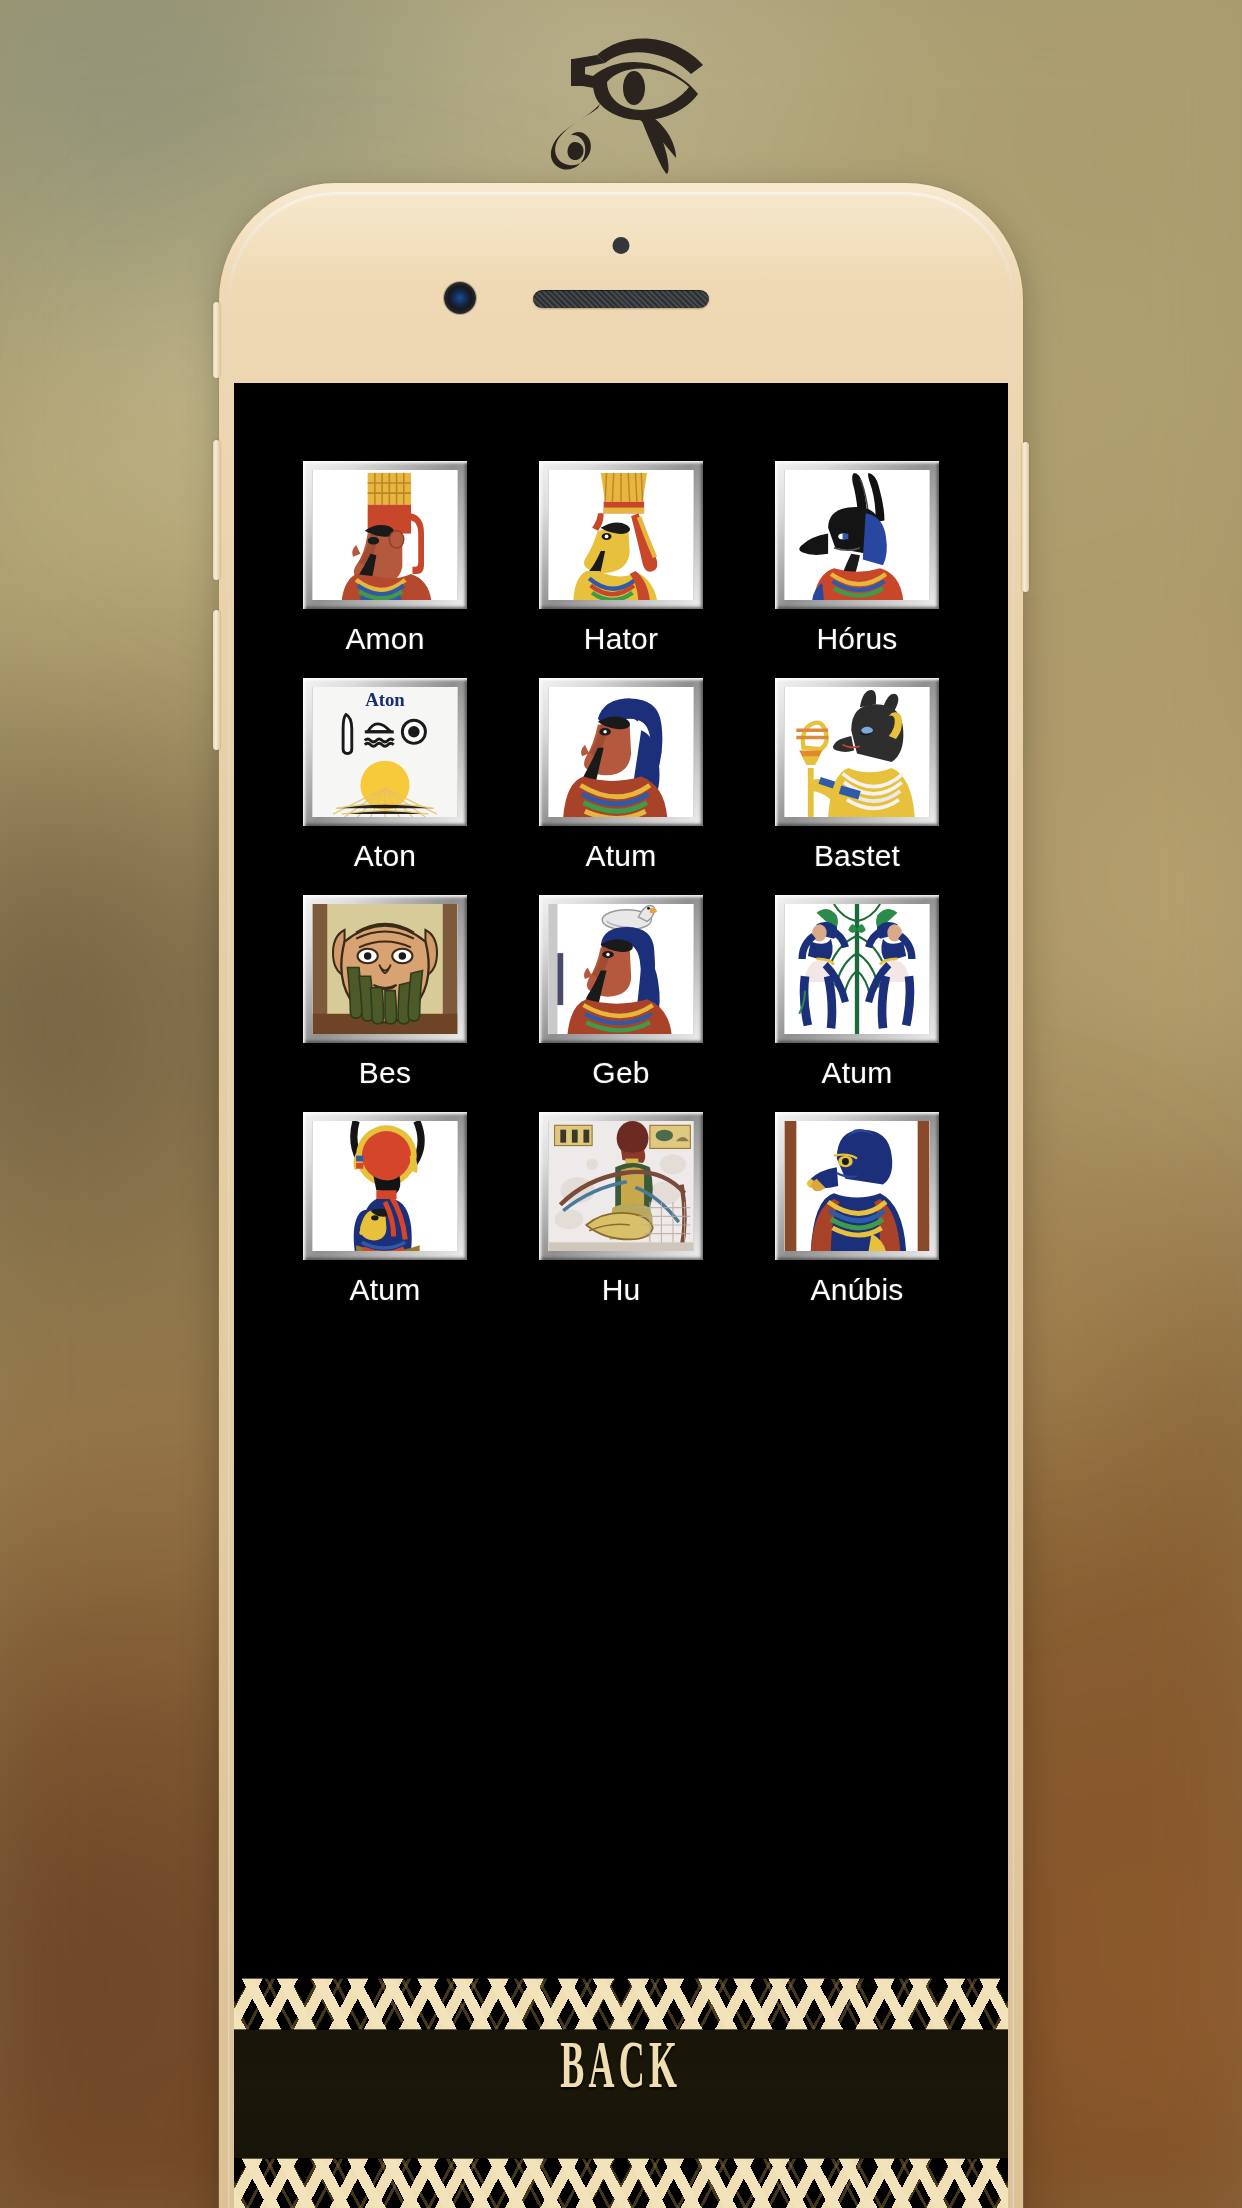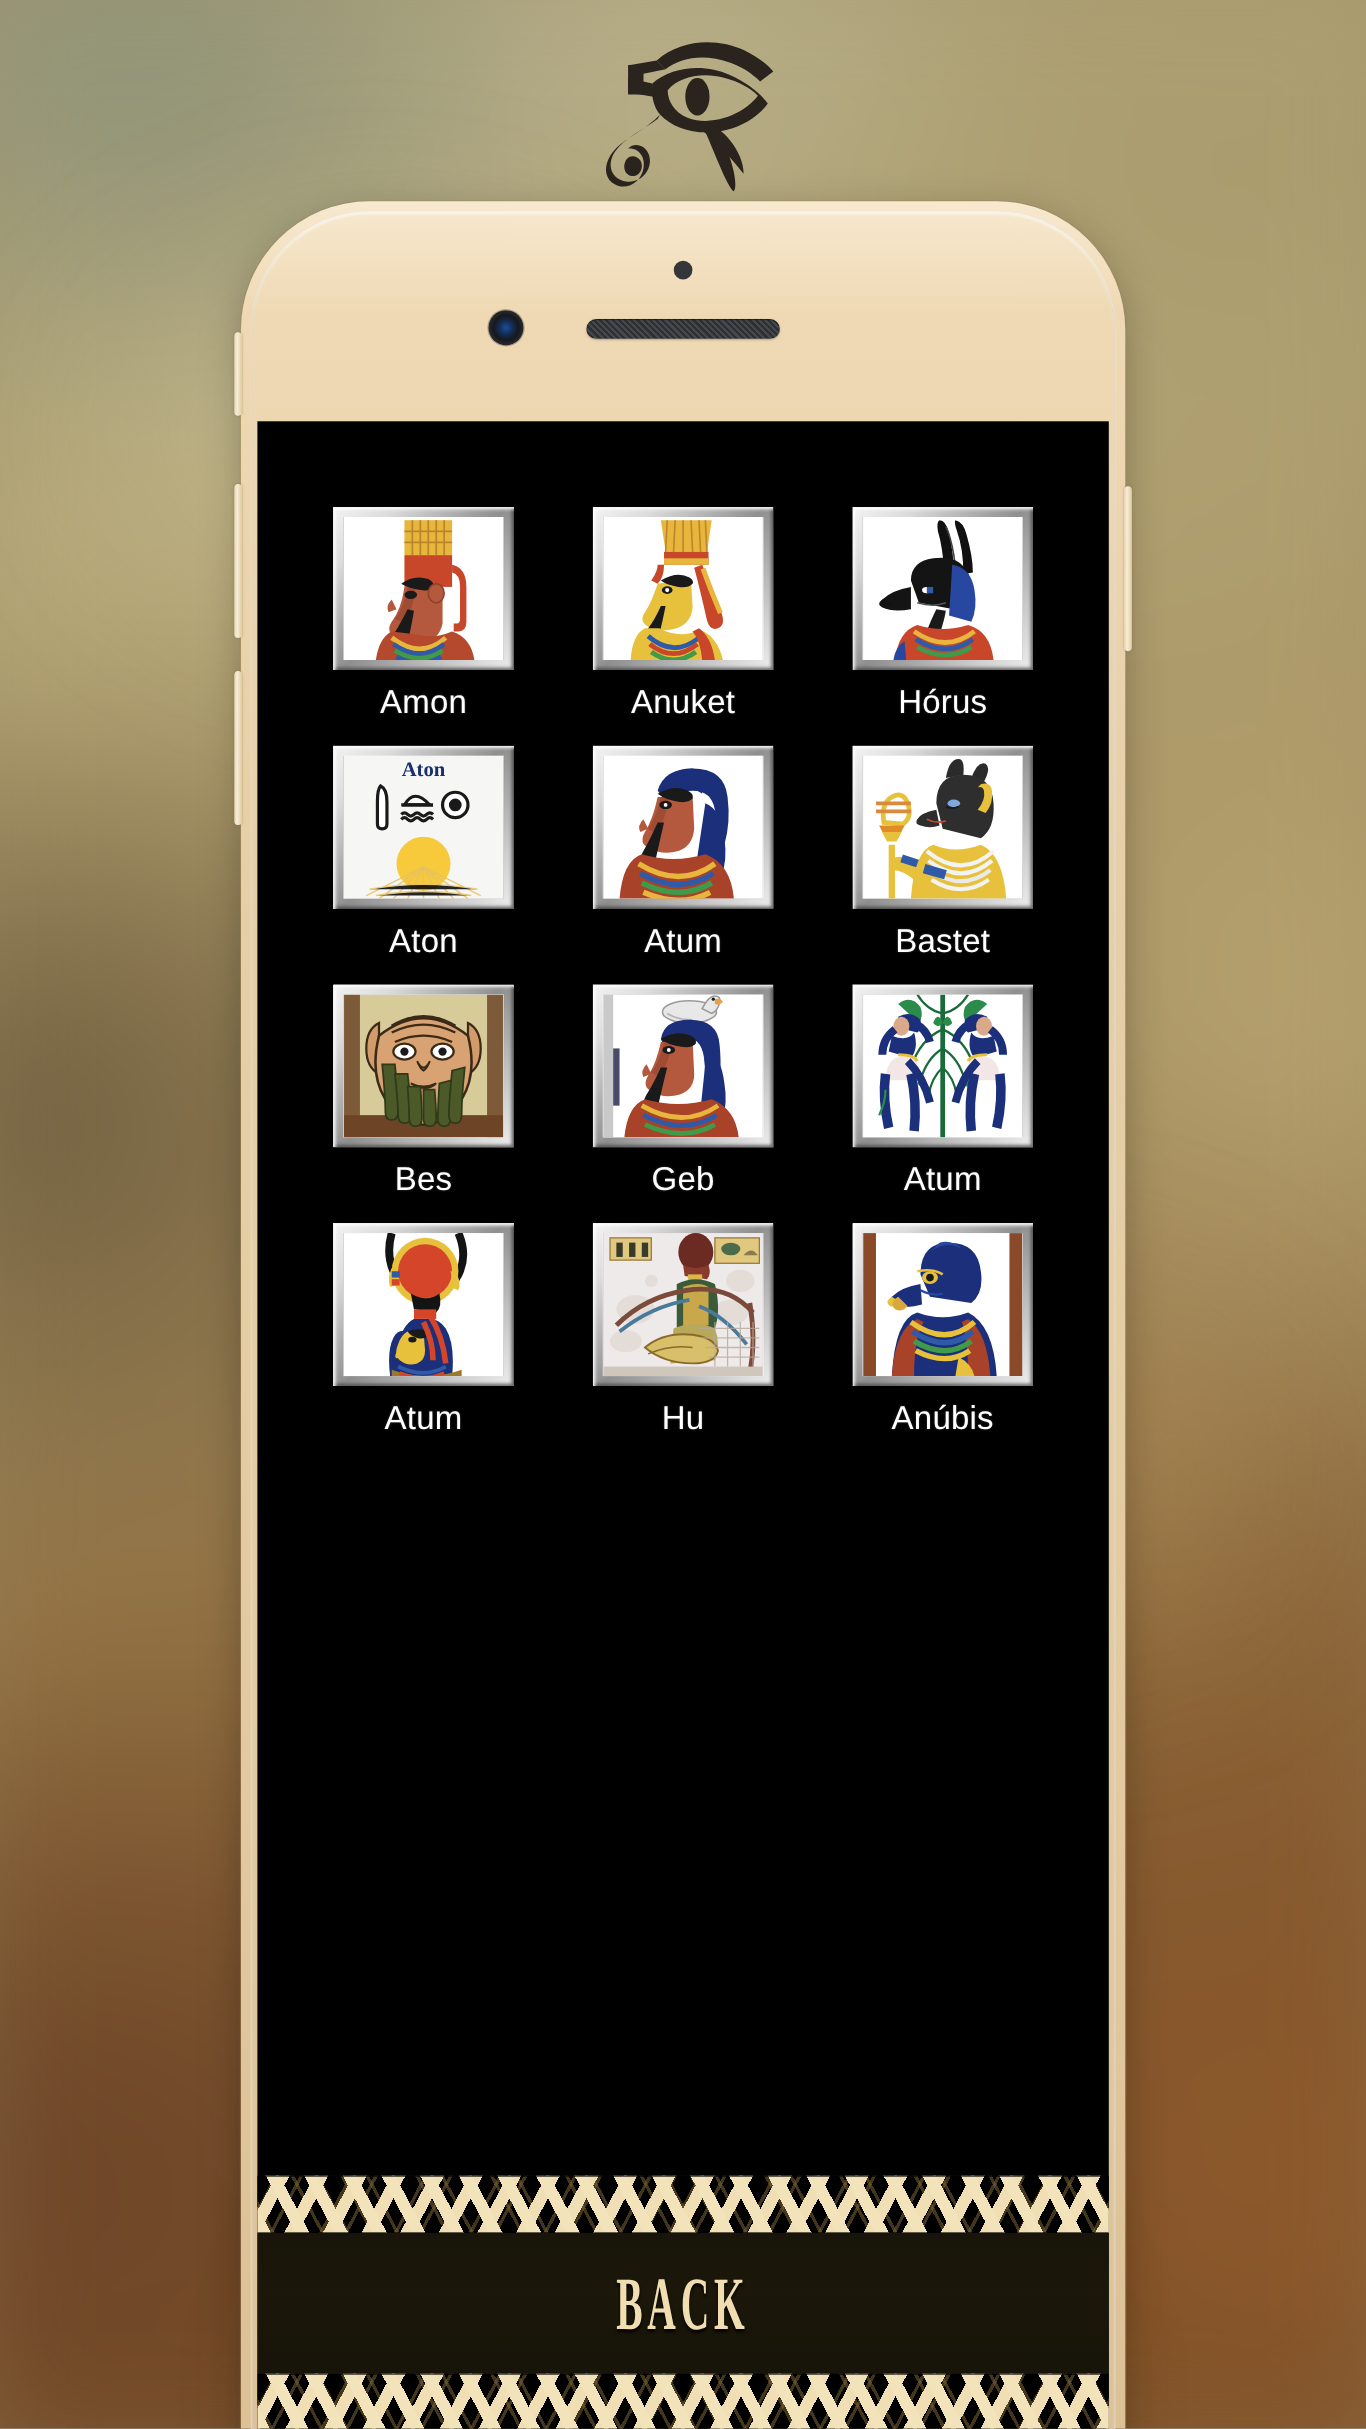--- a/index.html
+++ b/index.html
@@ -169,21 +169,21 @@
     background-color: #000;
     background-image:
       repeating-linear-gradient(  62deg, #f3e3bb 0 11px, rgba(243,227,187,0) 11px 31px),
       repeating-linear-gradient(-62deg, #f0dfb4 0 11px, rgba(240,223,180,0) 11px 31px),
       repeating-linear-gradient(  62deg, rgba(120,98,52,.55) 11px 14px, rgba(0,0,0,0) 14px 31px),
       repeating-linear-gradient(-62deg, rgba(120,98,52,.55) 11px 14px, rgba(0,0,0,0) 14px 31px);
     box-shadow: inset 0 1px 0 rgba(0,0,0,.6), inset 0 -1px 0 rgba(0,0,0,.6);
   }
   #back-row {
     height: 128px;
-    display: flex; align-items: center; justify-content: center;
+    display: flex; align-items: flex-start; justify-content: center;
     cursor: pointer;
   }
   #back-label {
     color: #f0deb0;
     font-family: "Liberation Serif", serif;
     font-size: 58px;
     letter-spacing: 7px;
     font-weight: 700;
     transform: scaleX(.62) scaleY(1.18);
     transform-origin: center;
@@ -306,21 +306,21 @@
       <g fill="none" stroke-width="3">
         <path d="M28 75 q16 14 32 1" stroke="#2e5aa8"></path>
         <path d="M29 80 q15 12 30 0" stroke="#c8462a"></path>
         <path d="M30 85 q14 10 28 0" stroke="#3f9b4a"></path>
       </g>
       <path d="M60 70 q8 6 10 20 h-8 q-1 -12 -6 -18 z" fill="#c8462a"></path>
     </g>
                 </svg>
               </div>
             </div>
-            <div class="god-label">Anuket</div>
+            <div class="god-label">Hator</div>
           </div>
           <div class="god-cell">
             <div class="god-frame">
               <div class="god-art">
                 <svg viewBox="0 0 100 90">
                   <rect width="100" height="90" fill="#fff"></rect>
     <g>
       <path d="M48 2 q4 0 6 8 q3 14 3 24 l-6 1 q-1 -16 -4 -26 q-1 -6 1 -7 z" fill="#111"></path>
       <path d="M58 2 q5 1 7 9 q4 14 4 24 l-6 1 q0 -16 -4 -27 q-2 -6 -1 -7 z" fill="#111"></path>
       <path d="M52 6 q3 6 5 18 q1 7 1 12" fill="none" stroke="#444" stroke-width="1"></path>

